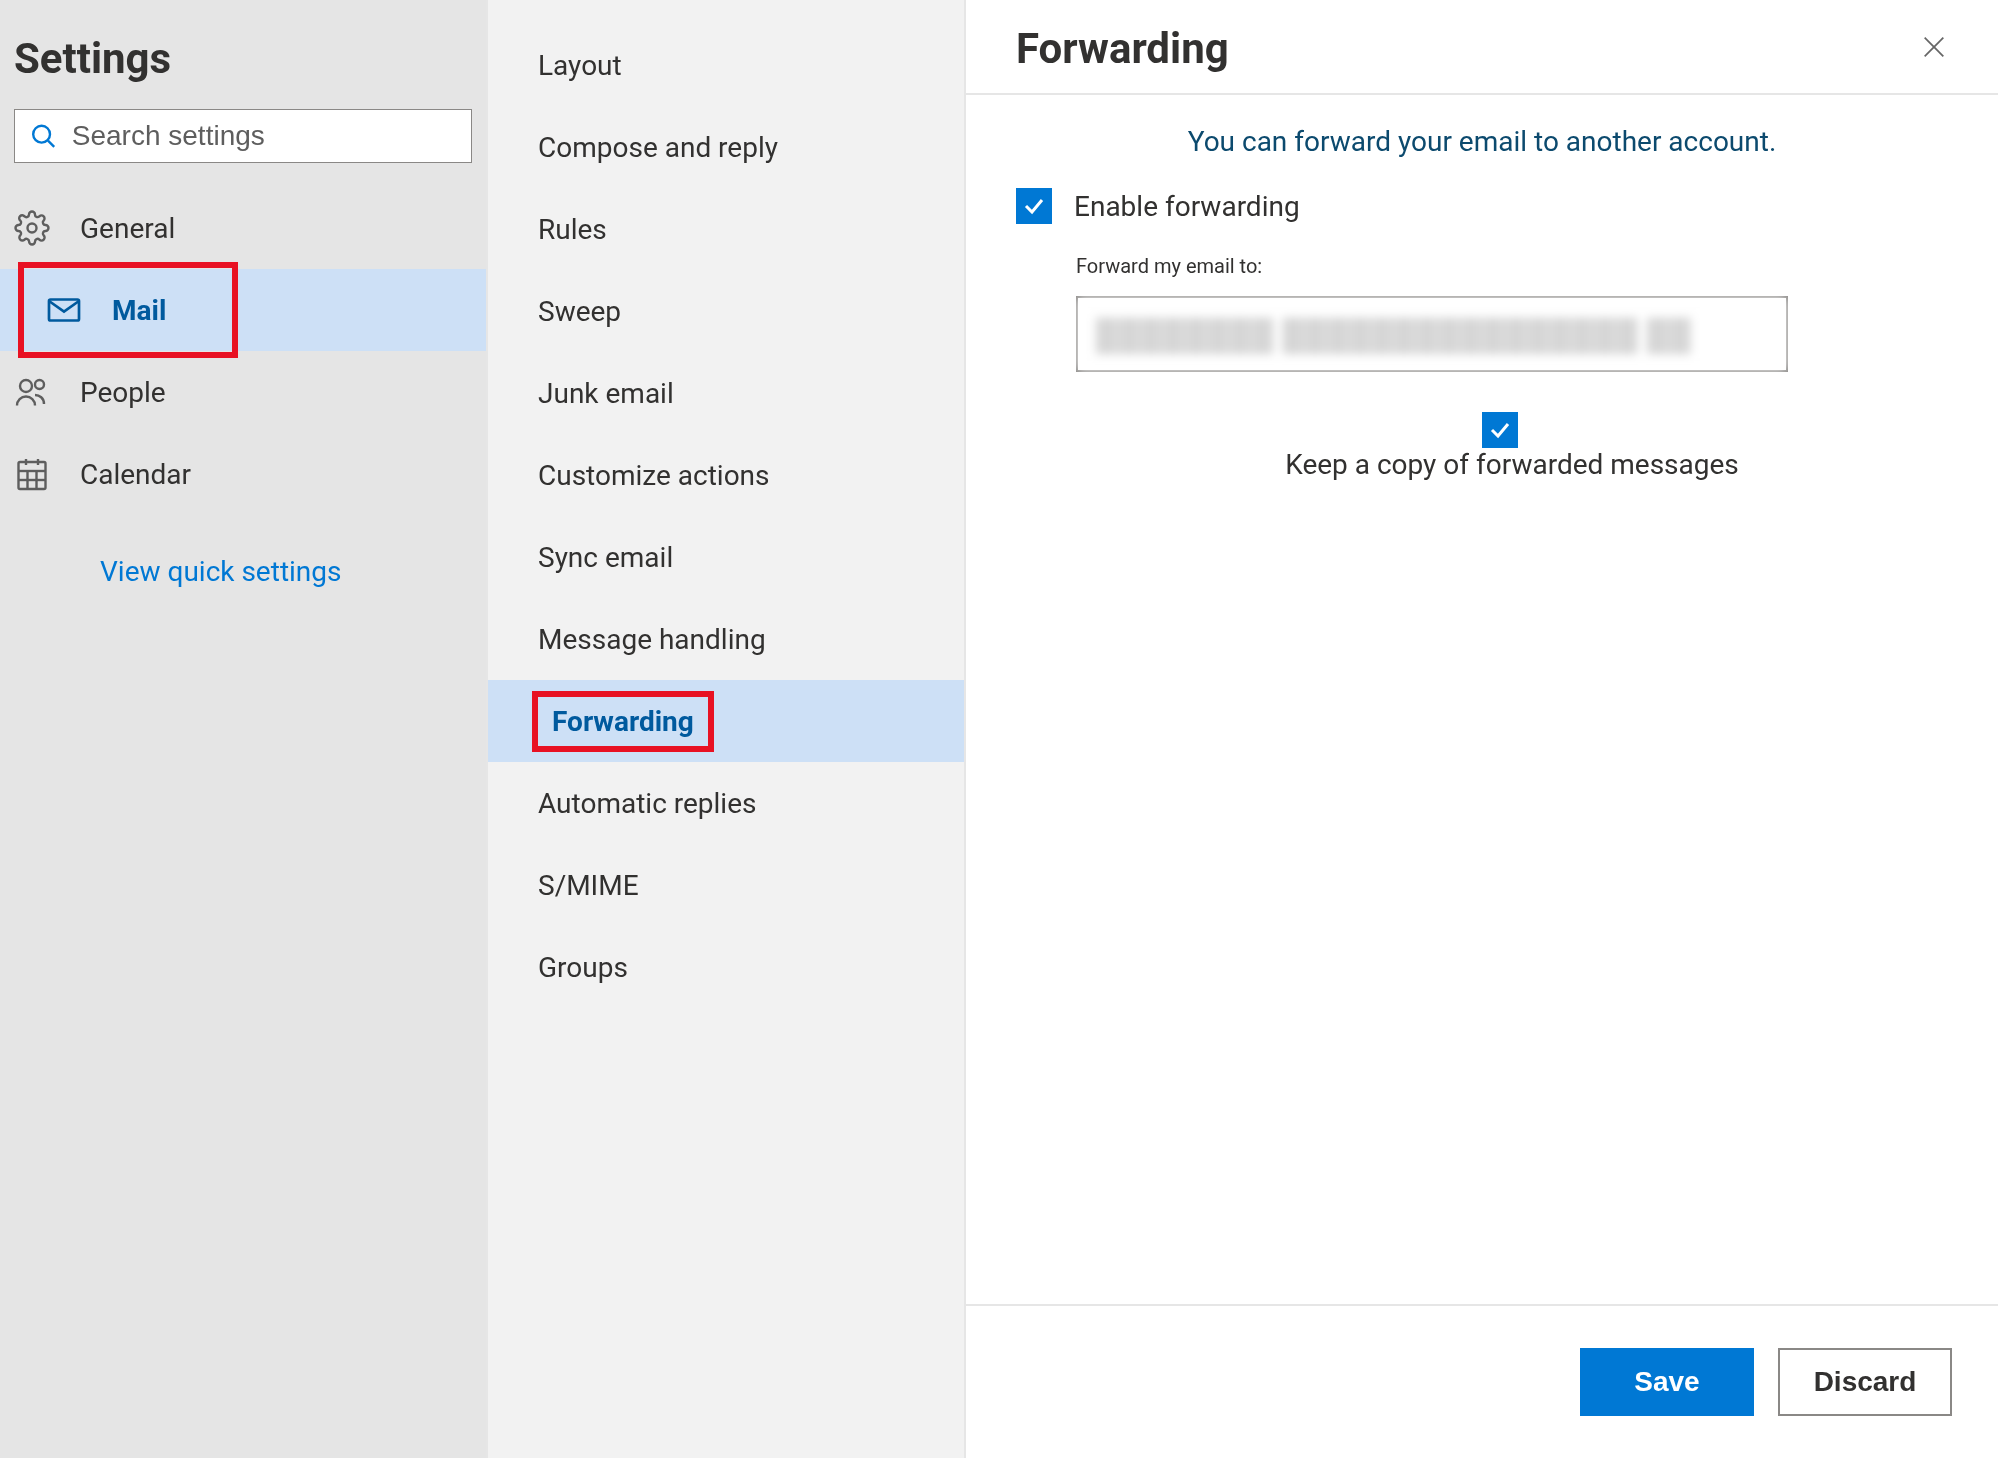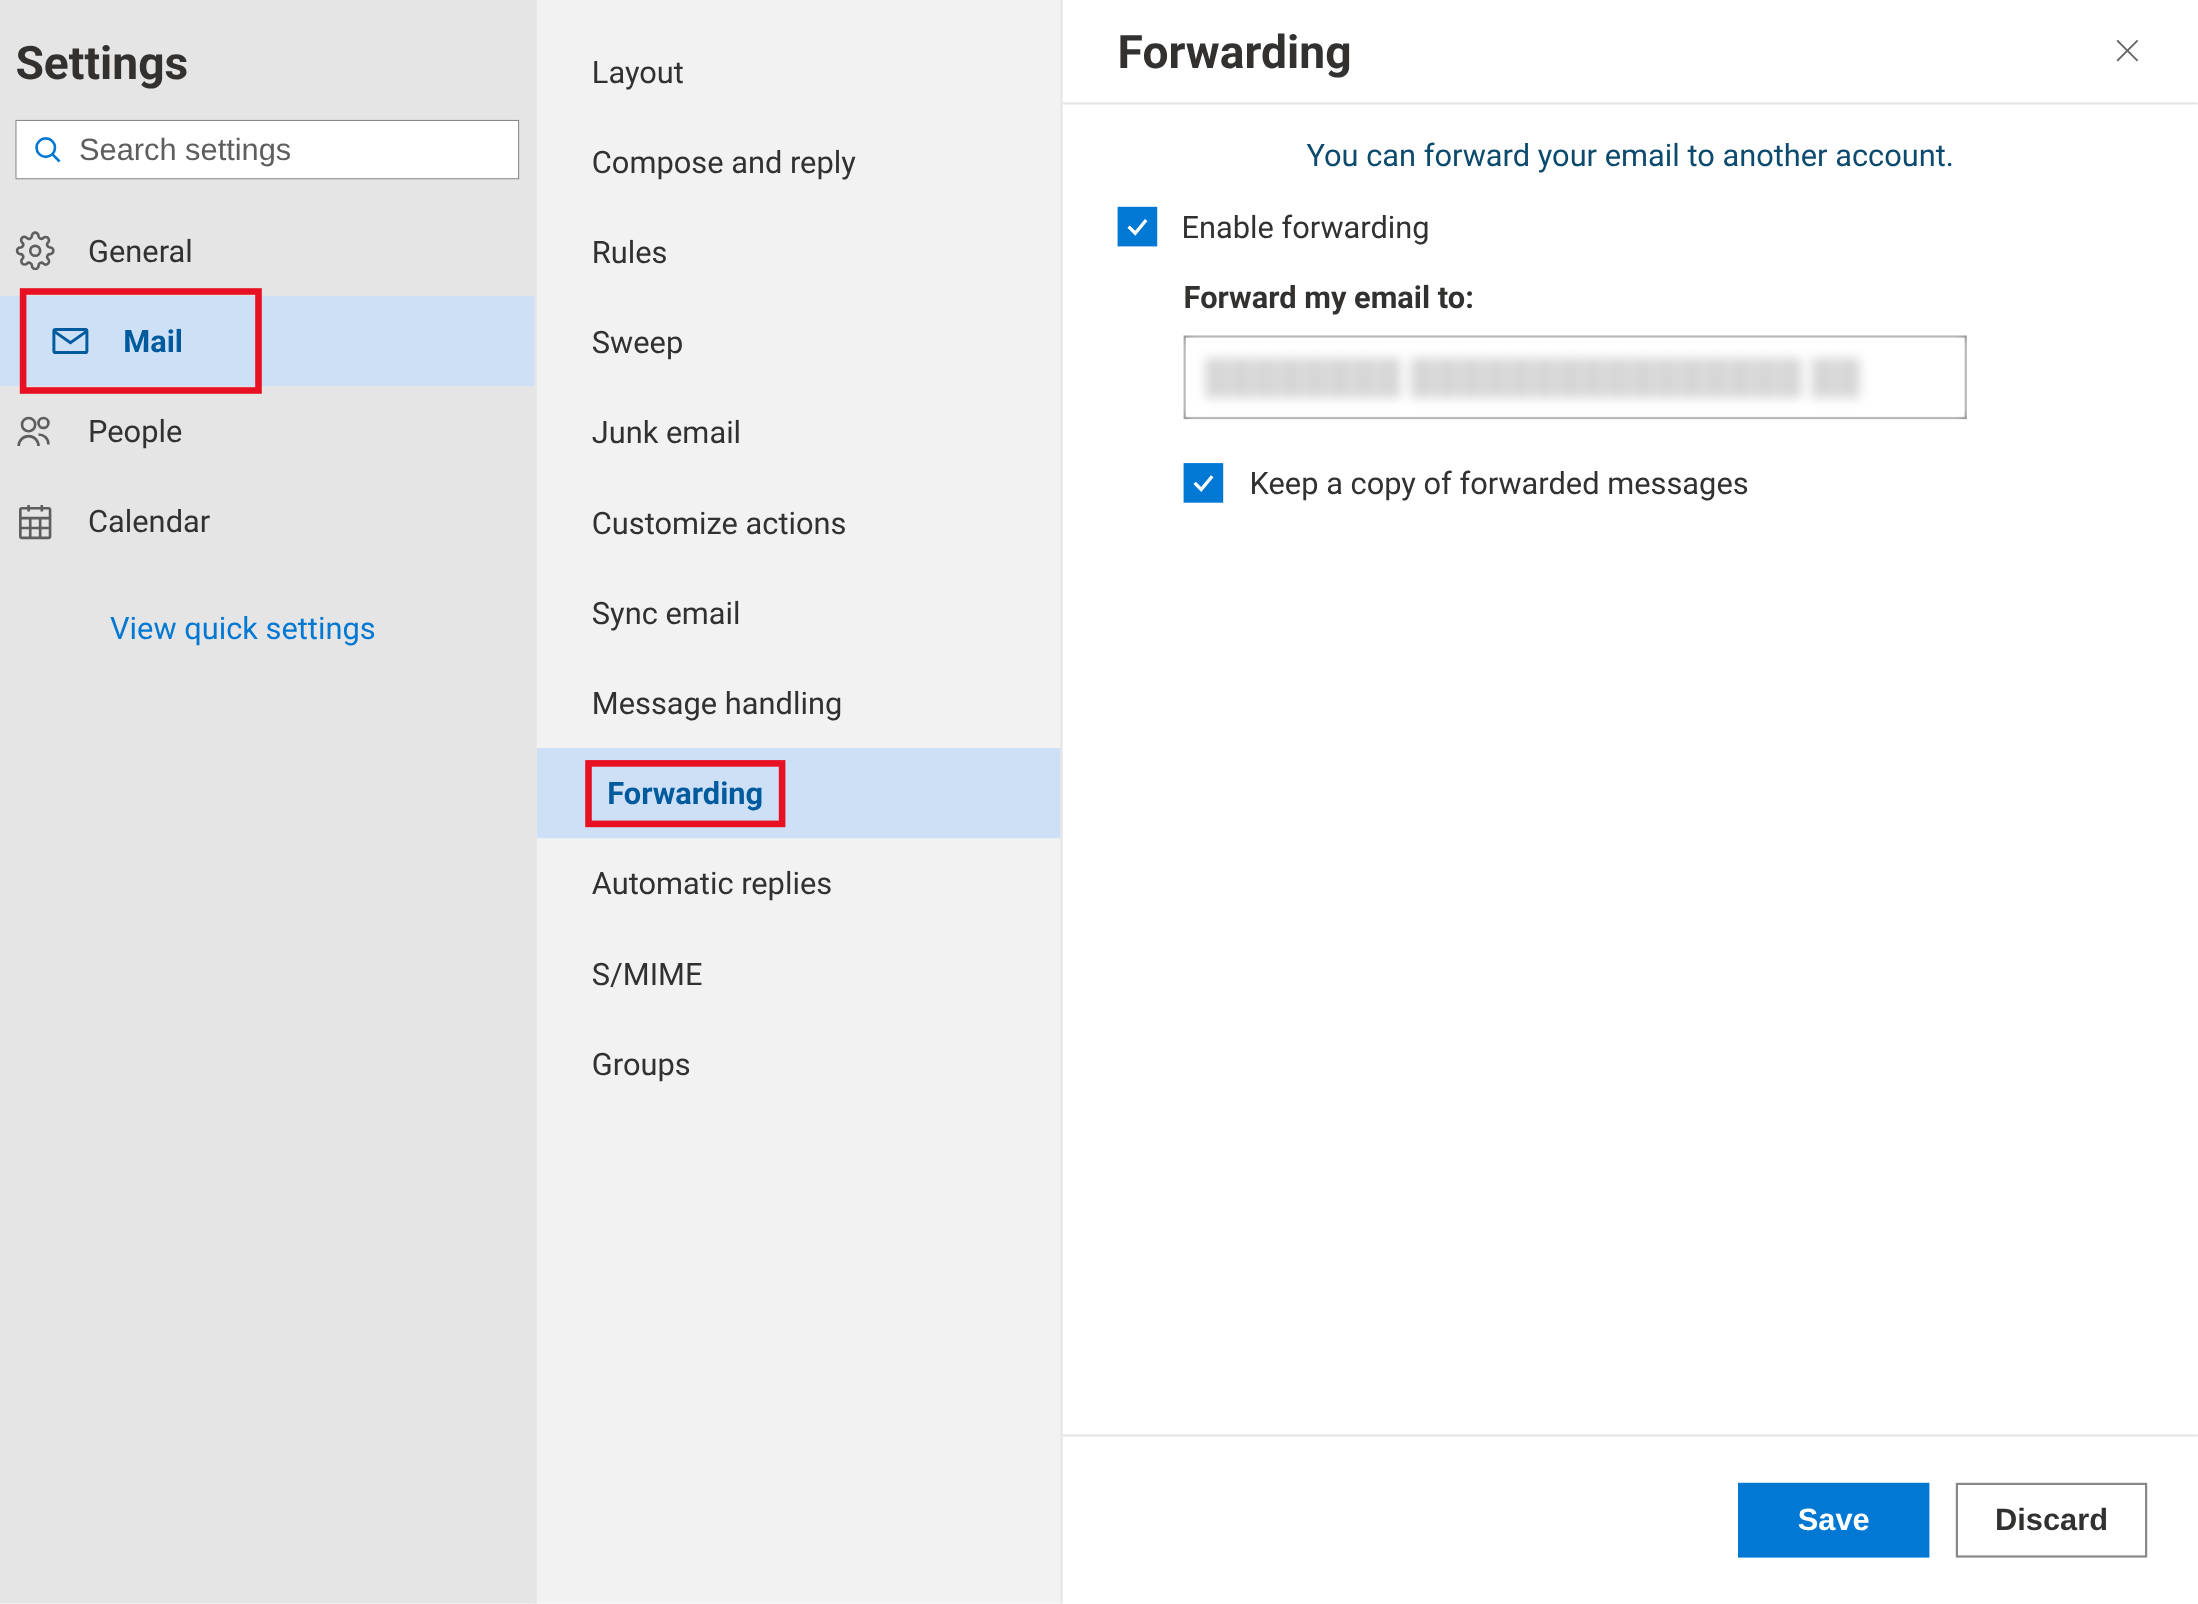--- a/index.html
+++ b/index.html
@@ -97,41 +97,41 @@
 
   .chk-row { display: flex; align-items: center; margin-bottom: 30px; font-size: 28px;}
   .chk {
     width: 36px; height: 36px; background: #0078d4; margin-right: 22px;
     display:flex; align-items:center; justify-content:center; cursor:pointer;
     flex-shrink:0;
   }
   .chk svg { width: 24px; height: 24px; }
 
   .fwd-block { padding-left: 60px; }
-  .fwd-label { font-size: 28px; font-weight: 700; margin-bottom: 18px; display:block;}
+  .fwd-label { font-size: 20px; font-weight: 400; margin-bottom: 18px; display:block;}
   .fwd-input-wrap { position: relative; }
   .fwd-input {
     width: 712px; height: 76px; border: 2px solid #8a8886; font-size: 26px;
     padding: 0 18px; background:#fff;
   }
   .blur-overlay {
     position: absolute; top: 2px; left: 2px; width: 708px; height: 72px;
     display:flex; align-items:center; padding-left:18px;
     pointer-events:none;
     background: #fff;
     color: #d6d6d6;
     filter: blur(5px);
     overflow:hidden;
   }
   .blur-text {
     font-size: 30px; font-weight: 700; letter-spacing: 1px;
     white-space: nowrap;
   }
 
-  .keep-row { margin-top: 40px; padding-left: 60px; display:flex; align-items:center;}
+  .keep-row { margin-top: 40px; padding-left: 60px; display:flex; align-items:center;flex-direction:column;}
   .keep-row .chk { margin-right: 24px; }
   .keep-row span { font-size: 28px; }
 
   .footer {
     height: 154px; border-top: 2px solid #e6e6e6;
     display:flex; align-items:center; justify-content:flex-end;
     padding-right: 46px; gap: 24px;
     position:relative;
   }
   .btn {

